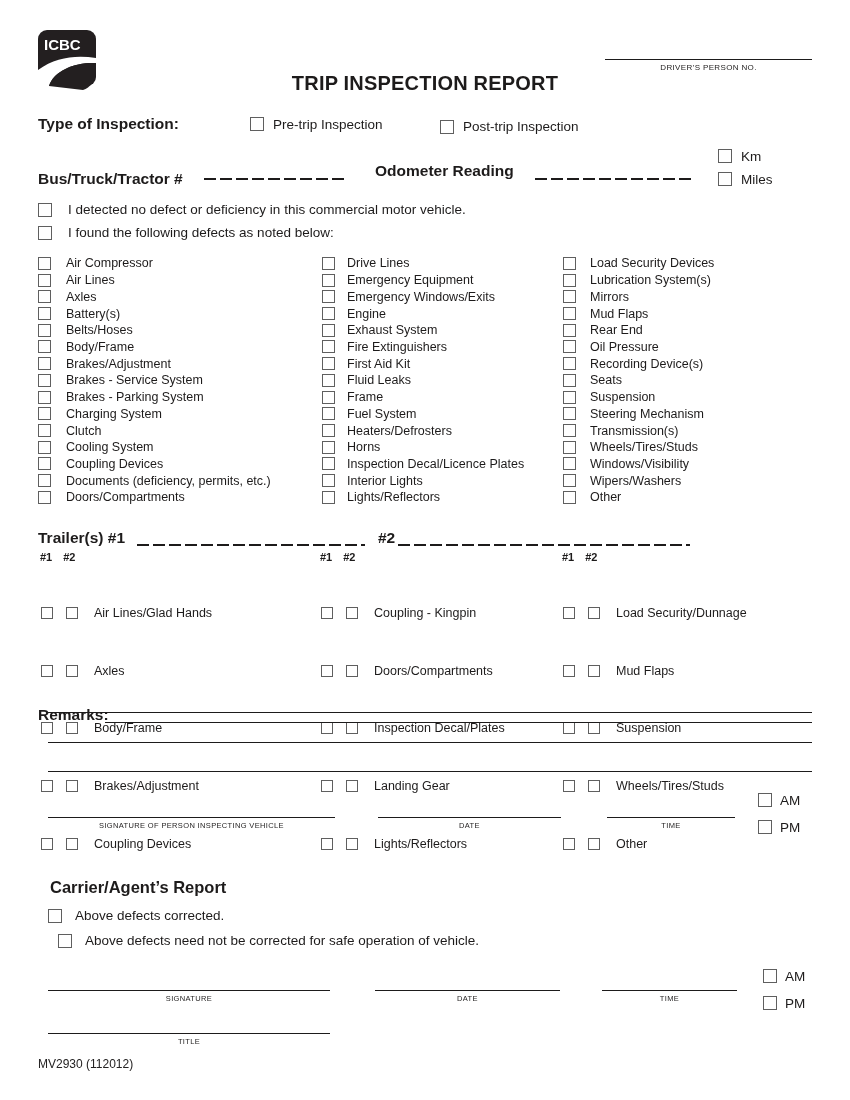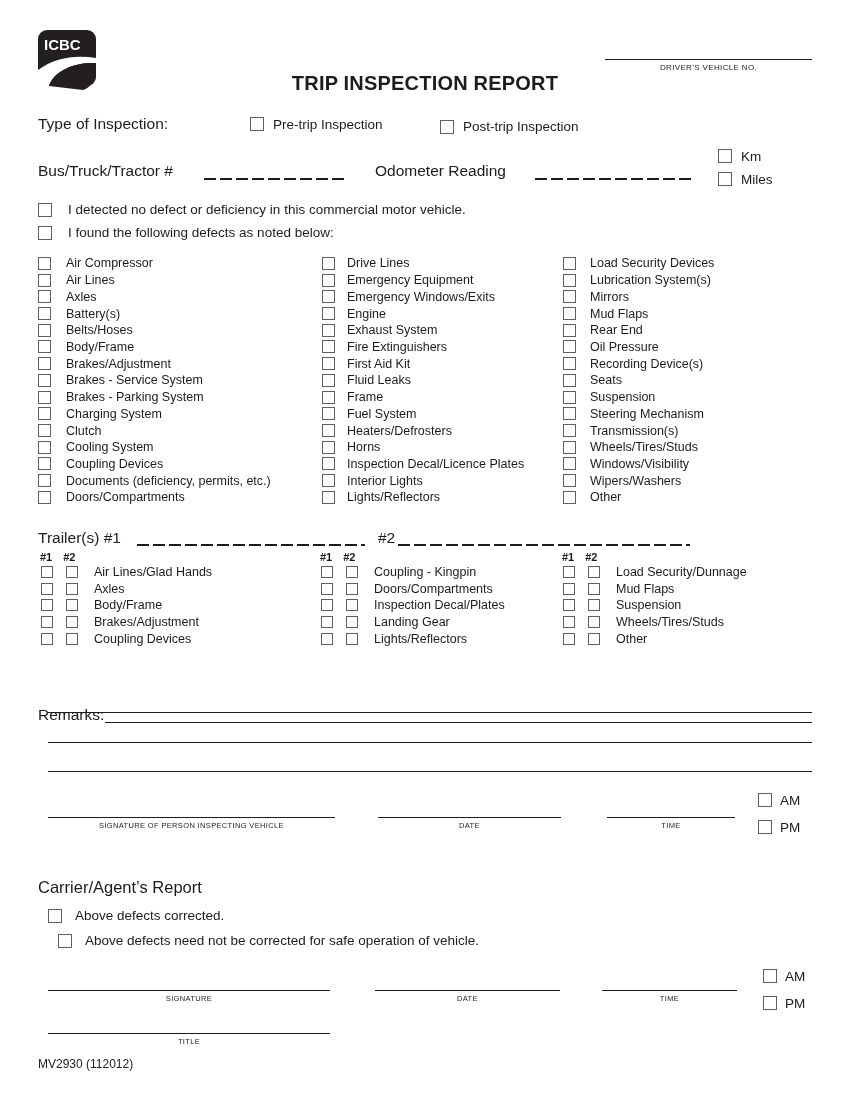--- a/index.html
+++ b/index.html
@@ -26,66 +26,66 @@
 
   
   .defect-col{position:absolute;top:0;}
   .item-row{display:flex;align-items:center;height:16.72px;font-size:12.5px;}
   .item-row .cb{margin-right:15px;}
 
   
   .tgroup{position:absolute;top:0;}
   .tg-head{display:flex;gap:11px;padding-left:2px;height:15px;
       font-size:11px;font-weight:bold;align-items:center;}
-  .trow{display:flex;align-items:center;height:16.6px;font-size:12.5px;padding-left:3px;}
+  .trow{display:flex;align-items:center;height:16.6px;font-size:12.5px;padding-left:3px;margin-top:41px;}
   .trow .cb1{margin-right:13px;}
   .trow .cb2{margin-right:16px;}
 
   .ampm{position:absolute;display:flex;align-items:center;gap:8px;font-size:13.5px;height:18px;}
 
-  .sec-label{font-size:15.5px;font-weight:normal;white-space:nowrap;}
+  .sec-label{font-size:15.5px;font-weight:bold;white-space:nowrap;}
   .title{position:absolute;left:0;width:100%;text-align:center;font-size:20px;
       font-weight:bold;letter-spacing:.2px;}
   .form-no{position:absolute;font-size:12px;color:#242222;text-align:right;}
 </style>
 </head>
 <body>
 
 <div class="page">
 
   <div class="abs" style="left:38px;top:30px;">
     <svg width="58" height="60" viewBox="0 0 58 60">
       <rect x="0" y="0" width="58" height="56" rx="9" fill="#231f20"></rect>
       <path d="M0,56 L0,40 C18,27 38,25 58,28 L58,33 C38,32 16,40 11,56 Z" fill="#ffffff"></path>
       <path d="M58,33 C38,32 16,40 11,56 L45,60 C52,58 58,50 58,42 Z" fill="#231f20"></path>
       <text x="6" y="20" fill="#ffffff" font-family="Liberation Sans, sans-serif" font-size="15" font-weight="bold">ICBC</text>
     </svg>
   </div>
 
   <div class="abs" style="left:605px;top:59px;width:207px;">
     <div class="line" style="left:0;top:0;width:207px;position:relative;"></div>
-    <div class="small-label" style="margin-top:3px;font-size:8px;">DRIVER’S VEHICLE NO.</div>
+    <div class="small-label" style="margin-top:3px;font-size:8px;">DRIVER’S PERSON NO.</div>
   </div>
 
   <div class="title" style="top:72px;">TRIP INSPECTION REPORT</div>
 
   <div class="abs" style="left:38px;top:114px;right:38px;height:20px;">
     <span class="sec-label abs" style="left:0;top:1px;">Type of Inspection:</span>
     <span class="opt abs" style="left:212px;top:0;">
       <span class="cb md"></span>
       <span>Pre-trip Inspection</span>
     </span>
     <span class="opt abs" style="left:402px;top:0;align-items:flex-end;">
       <span class="cb md"></span>
       <span>Post-trip Inspection</span>
     </span>
   </div>
 
   <div class="abs" style="left:38px;top:155px;right:0;height:46px;">
-    <span class="sec-label abs" style="left:0;top:7px;text-align:center;">Bus/Truck/Tractor #</span>
+    <span class="sec-label abs" style="left:0;top:15px;text-align:center;">Bus/Truck/Tractor #</span>
     <span class="dashline" style="left:166px;top:23px;width:142px;"></span>
     <span class="sec-label abs" style="left:337px;top:7px;">Odometer Reading</span>
     <span class="dashline" style="left:497px;top:23px;width:160px;"></span>
     <span class="opt abs" style="left:680px;top:-9px;">
       <span class="cb md"></span>
       <span>Km</span>
     </span>
     <span class="opt abs" style="left:680px;top:14px;">
       <span class="cb md"></span>
       <span>Miles</span>
@@ -477,21 +477,21 @@
     <span class="ampm" style="left:758px;top:6px;">
       <span class="cb md"></span>
       <span>AM</span>
     </span>
     <span class="ampm" style="left:758px;top:33px;">
       <span class="cb md"></span>
       <span>PM</span>
     </span>
   </div>
 
-  <div class="abs sec-label" style="left:38px;top:878px;font-size:16.5px;">Carrier/Agent’s Report</div>
+  <div class="abs sec-label" style="left:50px;top:878px;font-size:16.5px;">Carrier/Agent’s Report</div>
   <div class="decl abs" style="left:48px;top:906px;gap:13px;">
     <span class="cb md"></span>
     <span>Above defects corrected.</span>
   </div>
   <div class="decl abs" style="left:58px;top:931px;gap:13px;">
     <span class="cb md"></span>
     <span>Above defects need not be corrected for safe operation of vehicle.</span>
   </div>
 
   <div class="abs" style="left:0;top:958px;width:850px;height:60px;">

